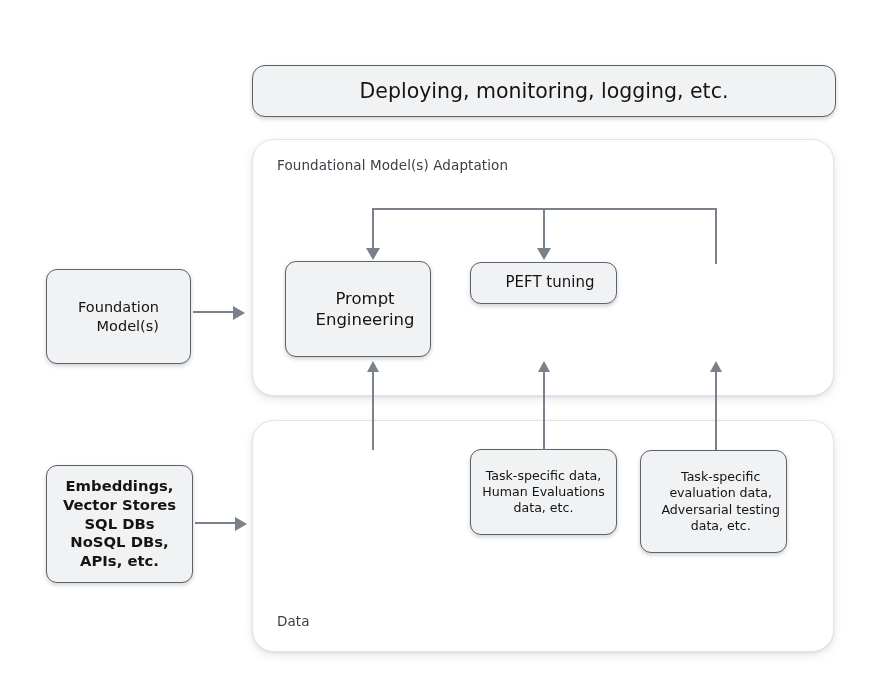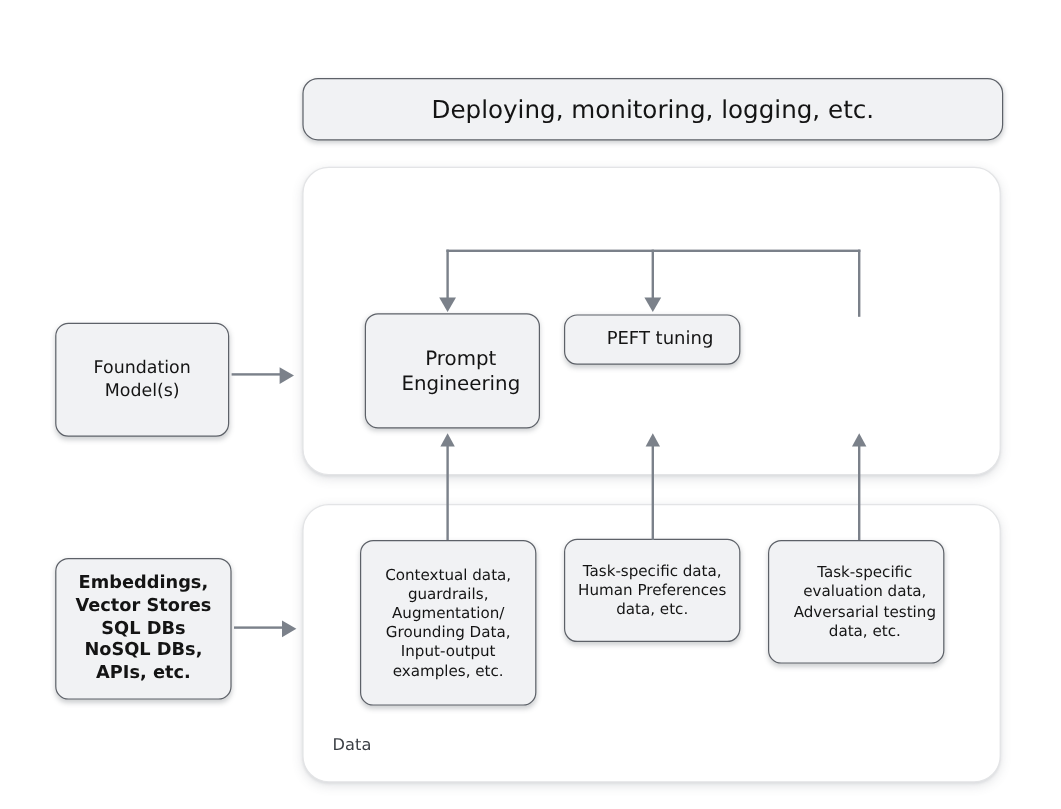--- a/index.html
+++ b/index.html
@@ -93,77 +93,70 @@
 <body>
 
 <div id="canvas">
 
   <div class="abs box" style="left:252px; top:50px; width:584px; height:52px; border-radius:13px;">
     <span class="box-text t-top">Deploying, monitoring, logging, etc.</span>
   </div>
 
   <div class="abs group" style="left:252px; top:124px; width:582px; height:257px;">
   </div>
+  <div class="group-label" style="left:277px; top:142px;">Foundational Model(s) Adaptation</div>
 
   <div class="abs group" style="left:252px; top:405px; width:582px; height:232px;">
   </div>
   <div class="group-label" style="left:277px; top:598px;">Data</div>
 
-  <div class="abs box" style="left:46px; top:254px; width:145px; height:95px;">
+  <div class="abs box" style="left:46px; top:254px; width:145px; height:95px;text-align:right;">
     <span class="box-text t-left-fm">Foundation
 Model(s)</span>
   </div>
 
   <div class="abs box" style="left:46px; top:450px; width:147px; height:118px;">
     <span class="box-text t-left-emb">Embeddings,
 Vector Stores
 SQL DBs
 NoSQL DBs,
 APIs, etc.</span>
   </div>
 
   <div class="conn hline abs" style="left:193px; top:296px; width:42px;"></div>
   <div class="arrow-head-right" style="left:233px; top:290.5px;"></div>
 
   <div class="conn hline abs" style="left:195px; top:507px; width:42px;"></div>
   <div class="arrow-head-right" style="left:235px; top:501.5px;"></div>
 
-  <div class="abs box" style="left:304px; top:246px; width:146px; height:96px;padding-left:20px;">
+  <div class="abs box" style="left:285px; top:246px; width:146px; height:96px;padding-left:20px;">
     <span class="box-text t-mid-big">Prompt
 Engineering</span>
   </div>
 
   <div class="abs box" style="left:470px; top:247px; width:147px; height:42px;padding-left:19px;">
     <span class="box-text t-mid-sm">PEFT tuning</span>
   </div>
 
 
 
   <div class="conn hline abs" style="left:372px; top:193px; width:345px;"></div>
 
   <div class="conn vline abs" style="left:372px; top:193px; height:42px;"></div>
   <div class="arrow-head-down" style="left:365.7px; top:233px;"></div>
 
   <div class="conn vline abs" style="left:543px; top:193px; height:42px;"></div>
   <div class="arrow-head-down" style="left:536.7px; top:233px;"></div>
 
   <div class="conn vline abs" style="left:715px; top:193px; height:56px;"></div>
 
-  <div class="abs box" style="left:300px; top:435px; width:147px; height:138px;">
-    <span class="box-text t-data">Contextual data,
-guardrails,
-Augmentation/
-Grounding Data,
-Input-output
-examples, etc.</span>
-  </div>
 
   <div class="abs box" style="left:470px; top:434px; width:147px; height:86px;">
     <span class="box-text t-data">Task-specific data,
-Human Preferences
+Human Evaluations
 data, etc.</span>
   </div>
 
   <div class="abs box" style="left:640px; top:435px; width:147px; height:103px;justify-content:flex-end;">
     <span class="box-text t-data">Task-specific
 evaluation data,
 Adversarial testing
 data, etc.</span>
   </div>
 

